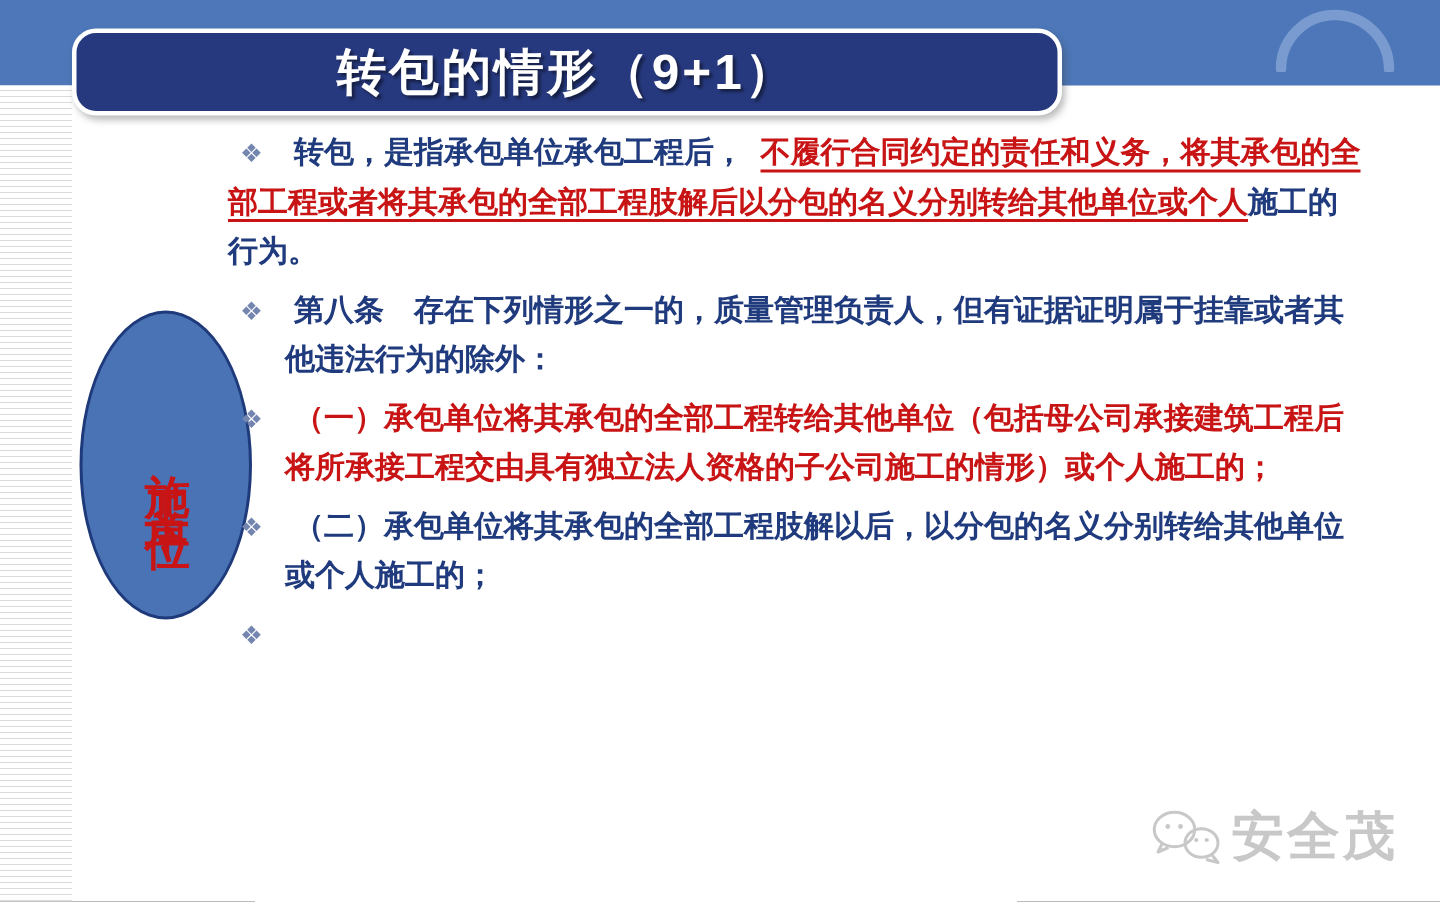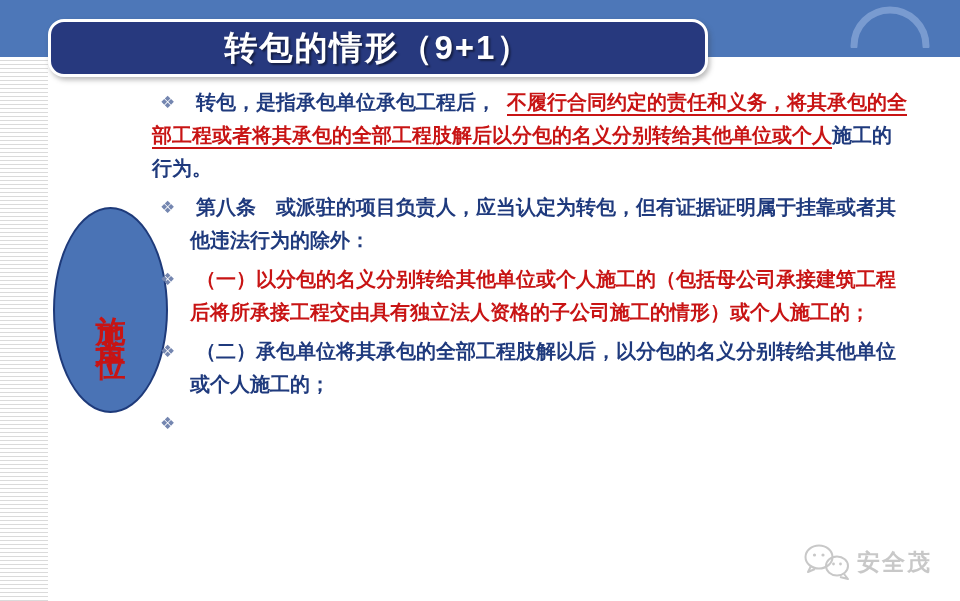--- a/index.html
+++ b/index.html
@@ -88,21 +88,21 @@
     text-underline-offset:5px;
     margin-left:11px;
   }
   
   .watermark{
     position:absolute;right:28px;bottom:20px;
     display:flex;align-items:center;gap:6px;
     color:var(--watermark_gray);
   }
   .watermark .wm-text{
-    font-size:23px;font-weight:bold;letter-spacing:2px;
+    font-size:35px;font-weight:bold;letter-spacing:2px;
     color:var(--watermark_gray);
     text-shadow:1px 1px 0 #ffffff;
   }
 </style>
 </head>
 <body>
 
 <div class="slide">
 
   <div class="top-band">
@@ -116,22 +116,22 @@
   <div class="title-banner">
     <span class="title-text">转包的情形（9+1）</span>
   </div>
 
   <div class="oval">
     <span class="oval-text">施工单位</span>
   </div>
 
   <div class="body-area" id="bullet-list">
       <div class="bullet-row first"><span class="glyph">❖</span><span class="btext"><span class="seg-blue">转包，是指承包单位承包工程后，</span><span class="seg-red-underline">不履行合同约定的责任和义务，将其承包的全部工程或者将其承包的全部工程肢解后以分包的名义分别转给其他单位或个人</span><span class="seg-blue">施工的行为。</span></span></div>
-      <div class="bullet-row"><span class="glyph">❖</span><span class="btext"><span class="seg-blue">第八条　或派驻的项目负责人，应当认定为转包，但有证据证明属于挂靠或者其他违法行为的除外：</span></span></div>
-      <div class="bullet-row"><span class="glyph">❖</span><span class="btext"><span class="seg-red">（一）以分包的名义分别转给其他单位或个人施工的（包括母公司承接建筑工程后将所承接工程交由具有独立法人资格的子公司施工的情形）或个人施工的；</span></span></div>
+      <div class="bullet-row"><span class="glyph">❖</span><span class="btext"><span class="seg-blue">第八条　存在下列情形之一的，质量管理负责人，但有证据证明属于挂靠或者其他违法行为的除外：</span></span></div>
+      <div class="bullet-row"><span class="glyph">❖</span><span class="btext"><span class="seg-red">（一）承包单位将其承包的全部工程转给其他单位（包括母公司承接建筑工程后将所承接工程交由具有独立法人资格的子公司施工的情形）或个人施工的；</span></span></div>
       <div class="bullet-row"><span class="glyph">❖</span><span class="btext"><span class="seg-blue">（二）承包单位将其承包的全部工程肢解以后，以分包的名义分别转给其他单位或个人施工的；</span></span></div>
       <div class="bullet-row"><span class="glyph">❖</span></div>
     </div>
 
   <div class="watermark">
     <svg width="48" height="38" viewBox="0 0 48 38">
       <ellipse cx="16" cy="14" rx="13.5" ry="11.5" fill="none" stroke="#c8c8c8" stroke-width="2"></ellipse>
       <path d="M8,23 l-3,6 l7,-3" fill="none" stroke="#c8c8c8" stroke-width="2" stroke-linejoin="round"></path>
       <circle cx="11.5" cy="12" r="1.6" fill="#c8c8c8"></circle>
       <circle cx="20" cy="12" r="1.6" fill="#c8c8c8"></circle>

